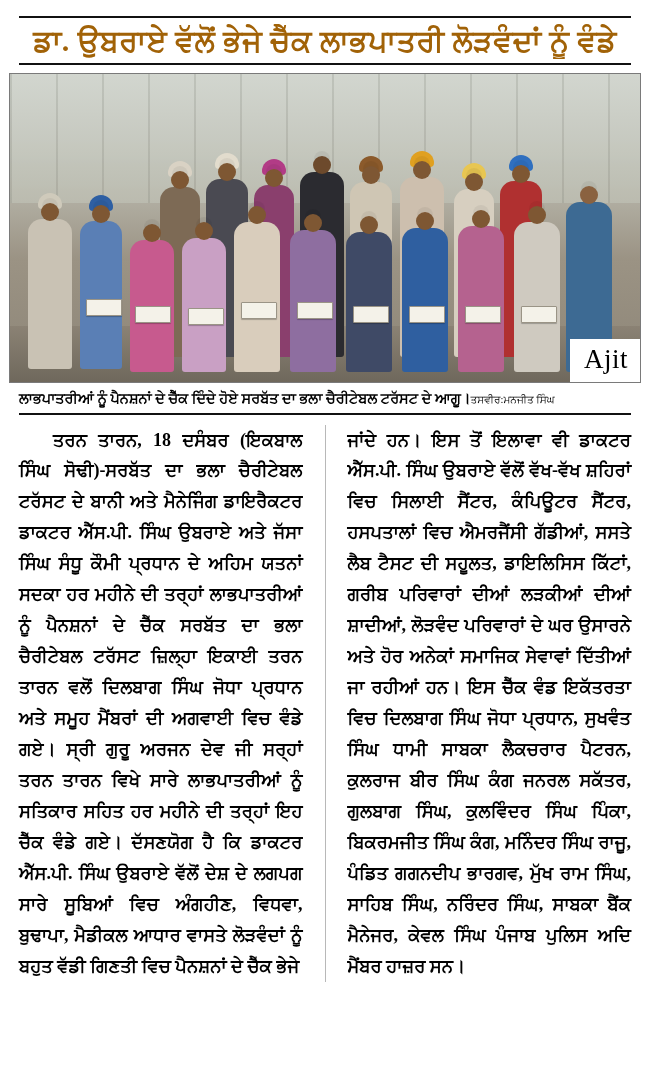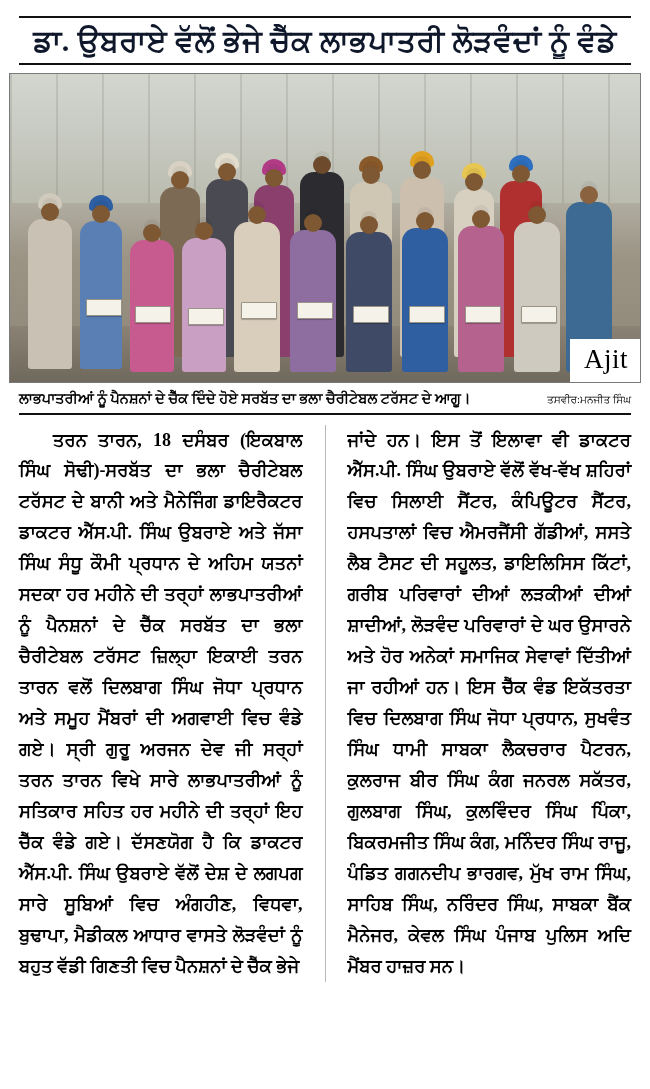--- a/index.html
+++ b/index.html
@@ -30,21 +30,21 @@
 
   .headline {
     width: 612px;
     margin: 6px auto 4px auto;
     text-align: center;
     font-family: "Liberation Serif", serif;
     font-weight: bold;
     font-size: 30px;
     line-height: 1.15;
     letter-spacing: 0.5px;
-    color: #0f172a;
+    color: #a16207;
     white-space: nowrap;
     overflow: hidden;
   }
 
   .photo-wrap {
     position: relative;
     width: 632px;
     height: 310px;
     margin: 8px auto 0 auto;
     border: 1px solid #7a7a7a;
@@ -114,22 +114,21 @@
     line-height: 1;
     padding: 7px 12px 9px 14px;
     letter-spacing: .5px;
   }
 
   .caption-row {
     width: 612px;
     margin: 7px auto 0 auto;
     display: flex;
     align-items: flex-end;
-    justify-content: space-between;
-    gap: 12px;
+    justify-content: flex-start;
   }
   .caption-text {
     font-family: "Liberation Serif", serif;
     font-weight: bold;
     font-size: 14.5px;
     color: #000;
     white-space: nowrap;
   }
   .credit-text {
     font-family: "Liberation Serif", serif;

